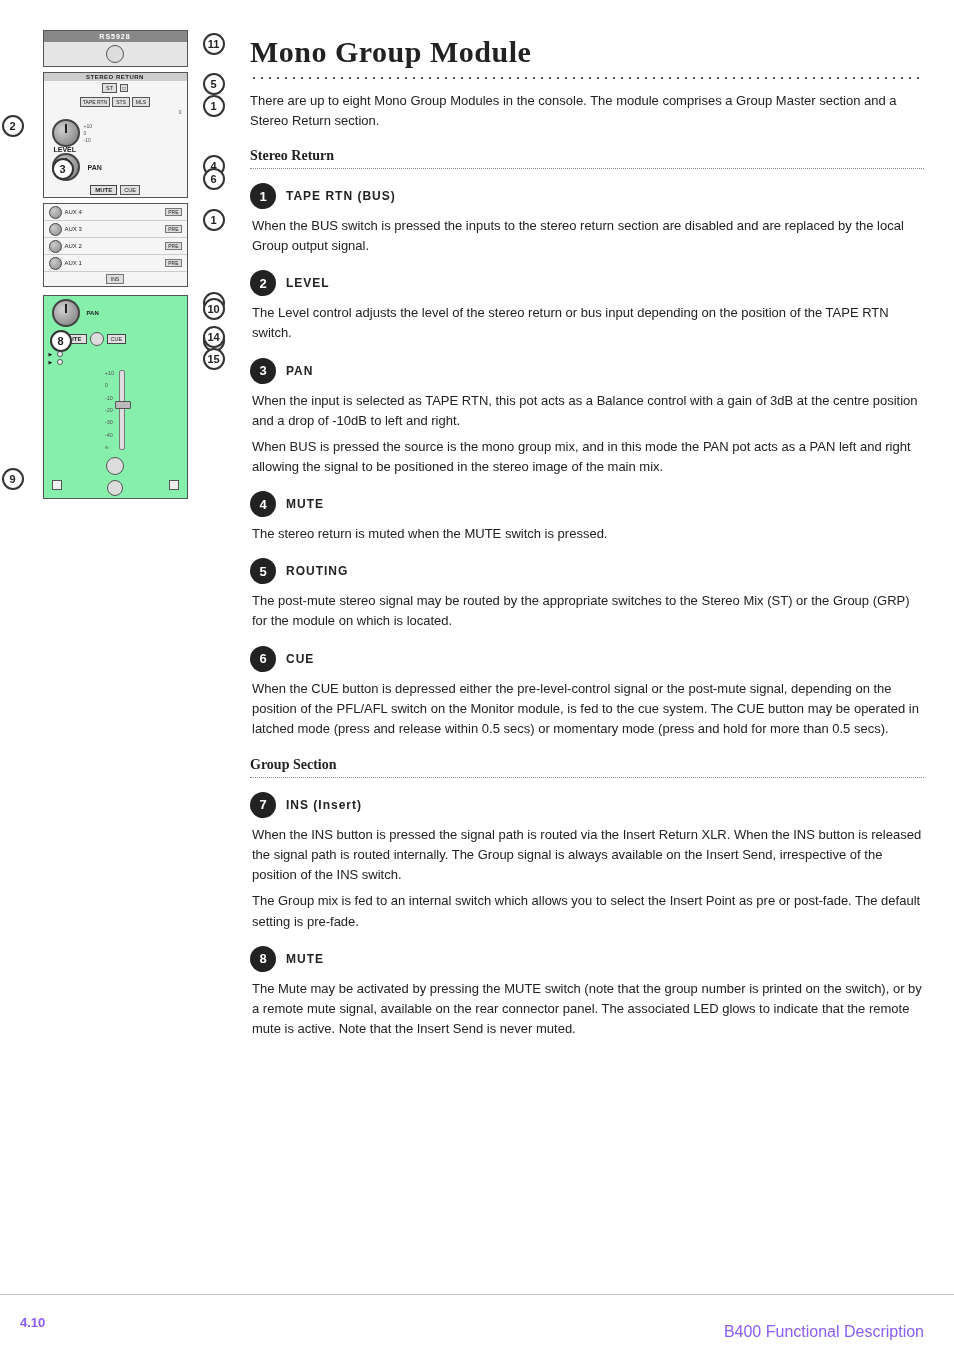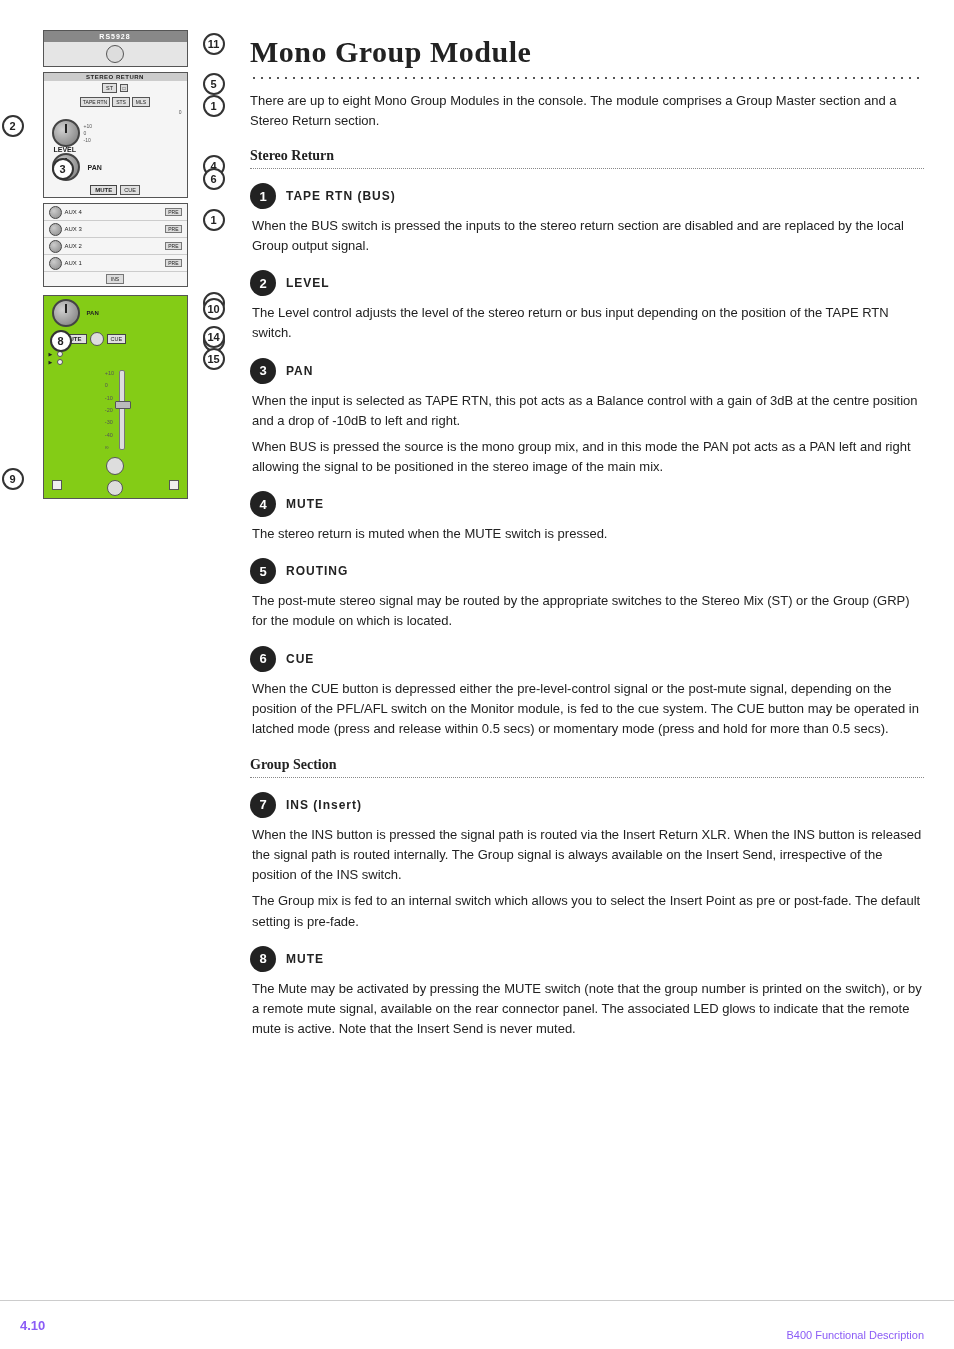--- a/index.html
+++ b/index.html
@@ -170,21 +170,21 @@
       font-size: 12px;
       color: #8b5cf6;
     }
 
     .page-num {
       font-size: 13px;
       font-weight: bold;
     }
 
     .footer-right {
-      font-size: 11px;
+      font-size: 16px;
       margin-top: 20px;
     }
 
     
     .dots-separator {
       height: 6px;
       background-image: radial-gradient(circle, #555 1.5px, transparent 1.5px);
       background-size: 8px 6px;
       background-repeat: repeat-x;
       margin-bottom: 10px;
@@ -325,21 +325,21 @@
       align-items: center;
       justify-content: center;
       padding: 2px;
     }
 
     .group-master-box {
       position: relative;
       width: 145px;
       margin: 8px auto 0 auto;
       border: 1.5px solid #555;
-      background: #84cc16;
+      background: #86efac;
     }
 
     .gm-pan-row {
       display: flex;
       align-items: center;
       padding: 3px 8px;
       gap: 4px;
     }
 
     .gm-bottom-row {

